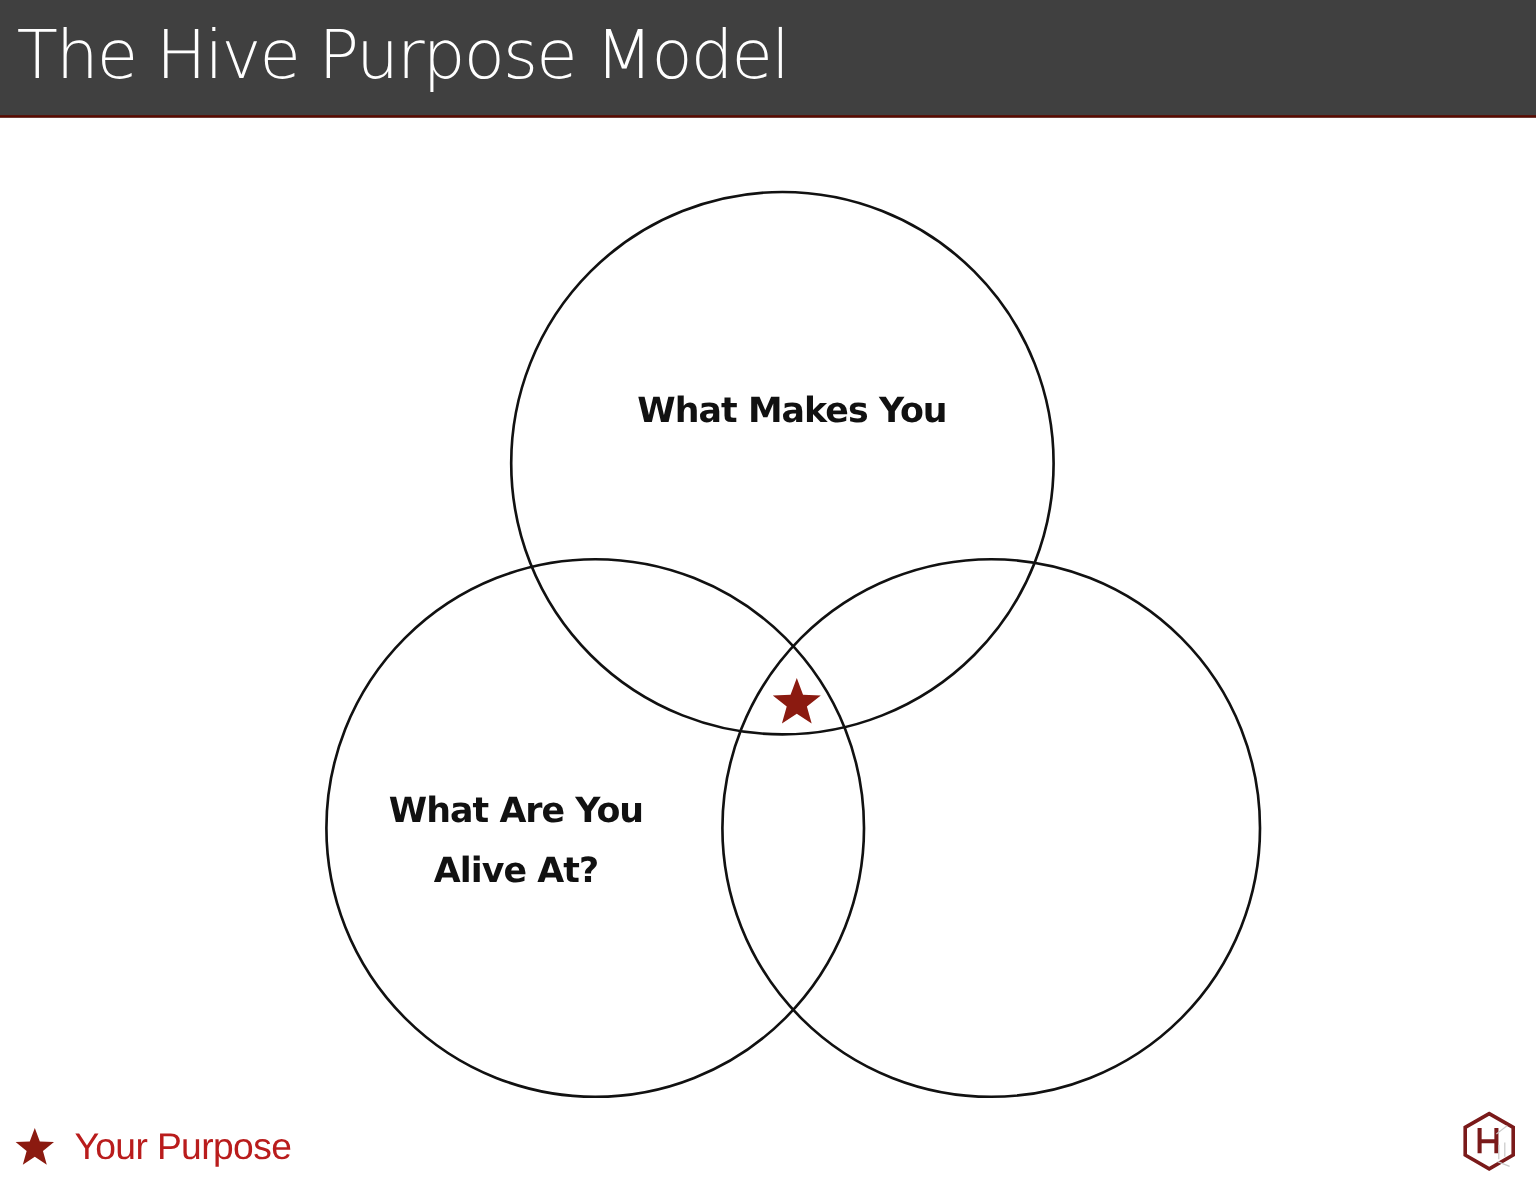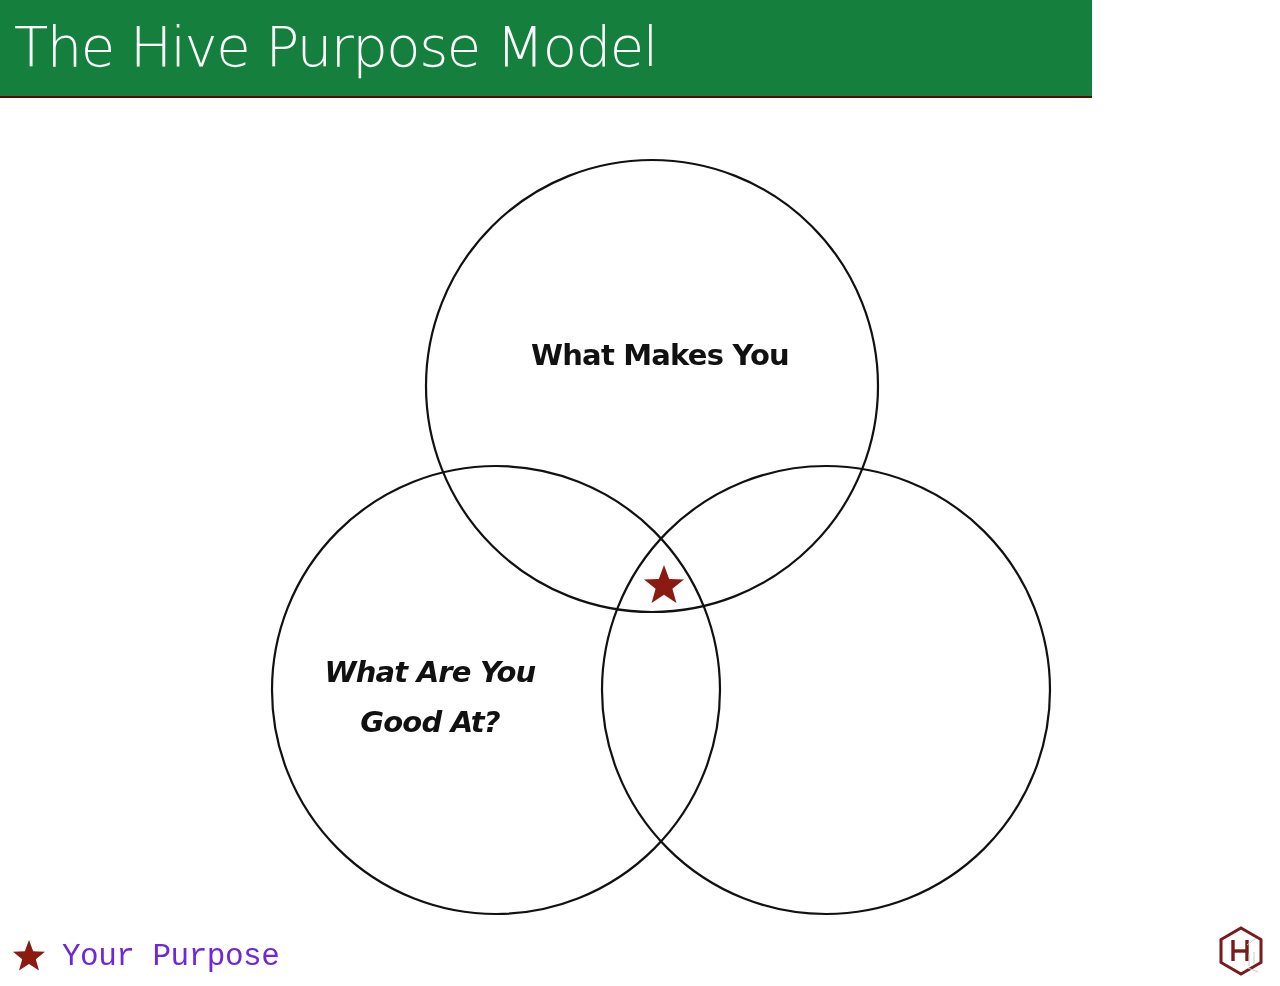--- a/index.html
+++ b/index.html
@@ -1,53 +1,53 @@
 <!DOCTYPE html>
 <html><head>
 <meta charset="utf-8">
 <style>
   html, body { margin: 0; padding: 0; background: #ffffff; }
   body { width: 1280px; height: 986px; position: relative; overflow: hidden;
          font-family: "Liberation Sans", "DejaVu Sans", sans-serif; }
-  .header { position: absolute; left: 0; top: 0; width: 1092px; height: 96px;
-            background: #15803d; border-bottom: 2px solid #5a0a00; }
+  .header { position: absolute; left: 0; top: 0; width: 1280px; height: 96px;
+            background: #404040; border-bottom: 2px solid #5a0a00; }
   .header-title { position: absolute; left: 14px; top: 12px; color: #ffffff;
                   font-family: "DejaVu Sans", sans-serif; font-weight: 200;
                   font-size: 56px; letter-spacing: -1.5px; line-height: 70px;
                   white-space: nowrap; }
   .diagram { position: absolute; left: 0; top: 0; width: 1280px; height: 986px; }
   .label { position: absolute; text-align: center; font-family: "DejaVu Sans", sans-serif;
            font-weight: bold; font-size: 29px; line-height: 50px; color: #111111;
-           letter-spacing: -0.8px; white-space: nowrap; margin-top: 13px; }
+           letter-spacing: -0.8px; white-space: nowrap; }
   .label span { display: block; }
   .legend { position: absolute; left: 12px; top: 934px; height: 44px; display: flex; align-items: center; }
-  .legend-text { margin-left: 16px; font-family: Liberation Mono, monospace; font-weight: 200;
-                 font-size: 31px; color: #6d28d9; letter-spacing: -0.5px; }
+  .legend-text { margin-left: 16px; font-family: Liberation Sans, sans-serif; font-weight: 200;
+                 font-size: 31px; color: #b91c1c; letter-spacing: -0.5px; }
   .logo { position: absolute; left: 1218px; top: 926px; width: 46px; height: 50px; }
 </style>
 </head>
 <body>
 
 <div class="header">
   <div class="header-title">The Hive Purpose Model</div>
 </div>
 
 <svg class="diagram" width="1280" height="986" viewBox="0 0 1280 986">
   <circle cx="652" cy="386" r="226" fill="none" stroke="#111" stroke-width="2.2"></circle>
   <circle cx="496" cy="690" r="224" fill="none" stroke="#111" stroke-width="2.2"></circle>
   <circle cx="826" cy="690" r="224" fill="none" stroke="#111" stroke-width="2.2"></circle>
   <polygon points="664,565 669.2,578.9 684,579.5 672.4,588.8 676.4,603 664,594.8 651.6,603 655.6,588.8 644,579.5 658.8,578.9" fill="#8b1a10"></polygon>
 </svg>
 
 <div class="label" style="left:512px; top:317px; width:296px;">
   <span>What Makes You</span>
 </div>
-<div class="label" style="left:290px; top:634px; width:280px;font-style:italic;">
+<div class="label" style="left:290px; top:650px; width:280px;">
   <span>What Are You</span>
-  <span>Good At?</span>
+  <span>Alive At?</span>
 </div>
 <div class="label" style="left:722px; top:650px; width:280px;">
 </div>
 
 <div class="legend">
   <svg width="34" height="34" viewBox="0 0 34 34">
     <polygon points="17,1 21.2,12.2 33,12.7 23.8,20.2 27,31.6 17,25 7,31.6 10.2,20.2 1,12.7 12.8,12.2" fill="#8b1a10"></polygon>
   </svg>
   <span class="legend-text">Your Purpose</span>
 </div>

